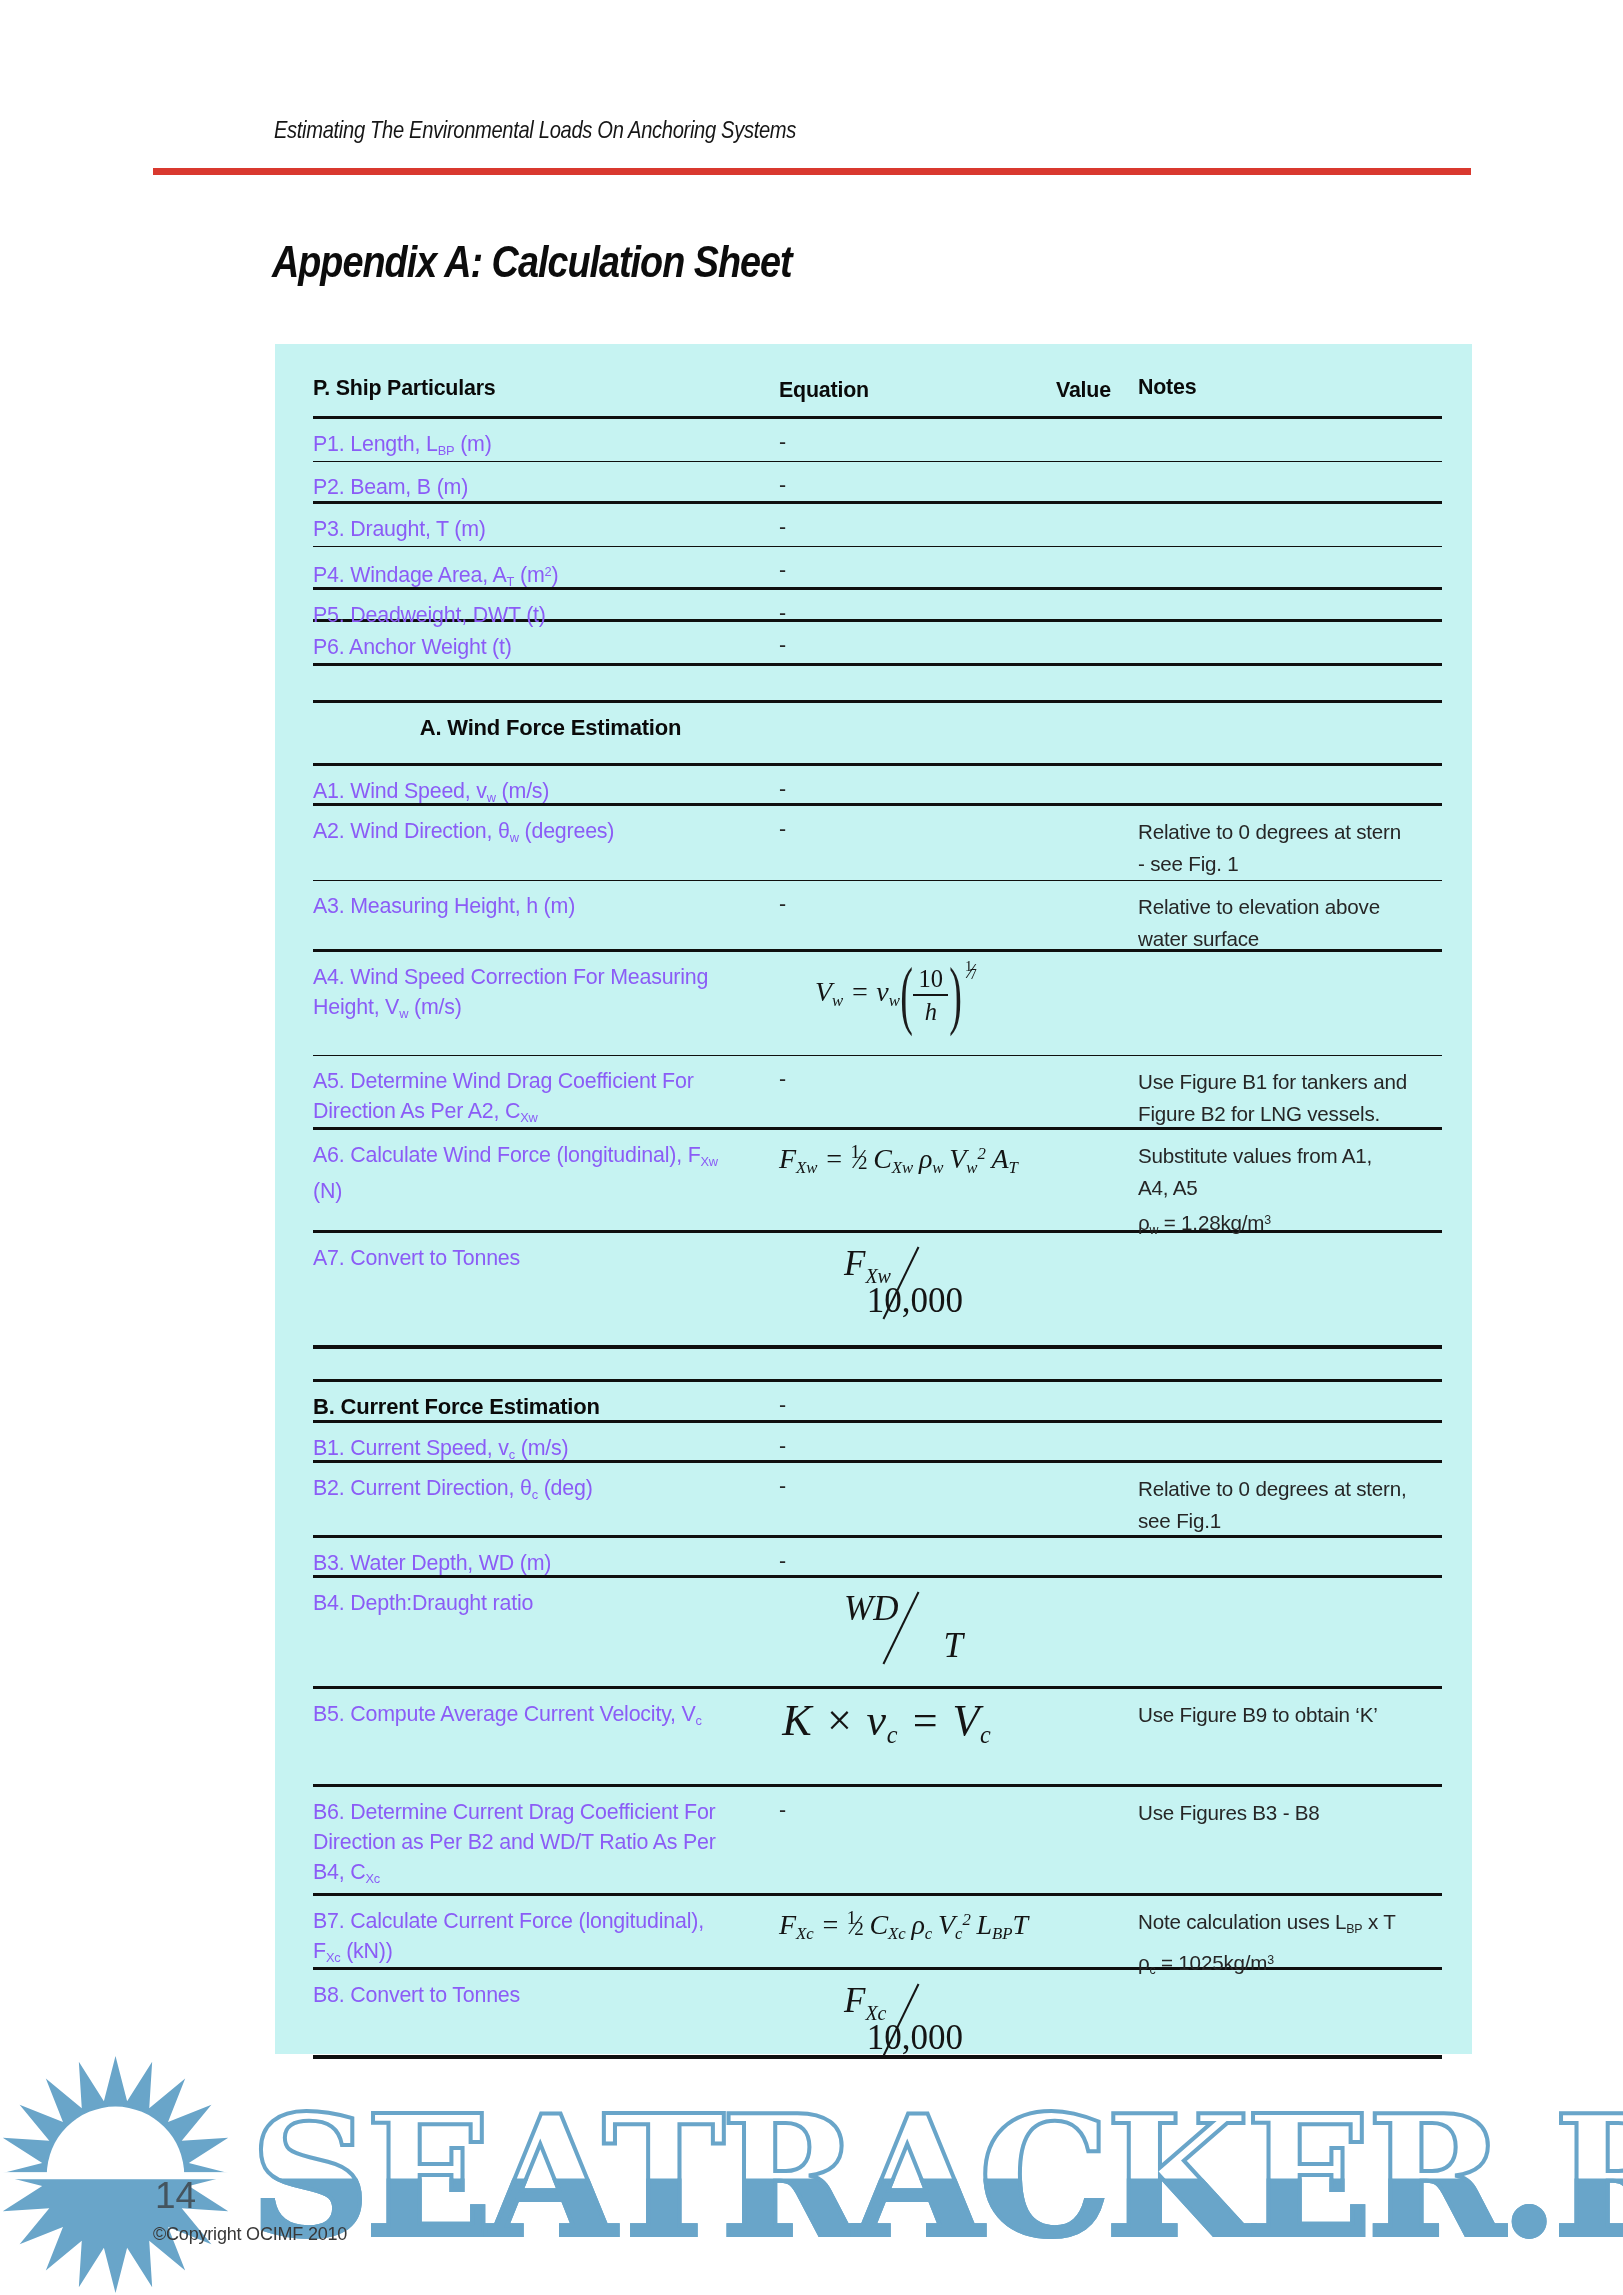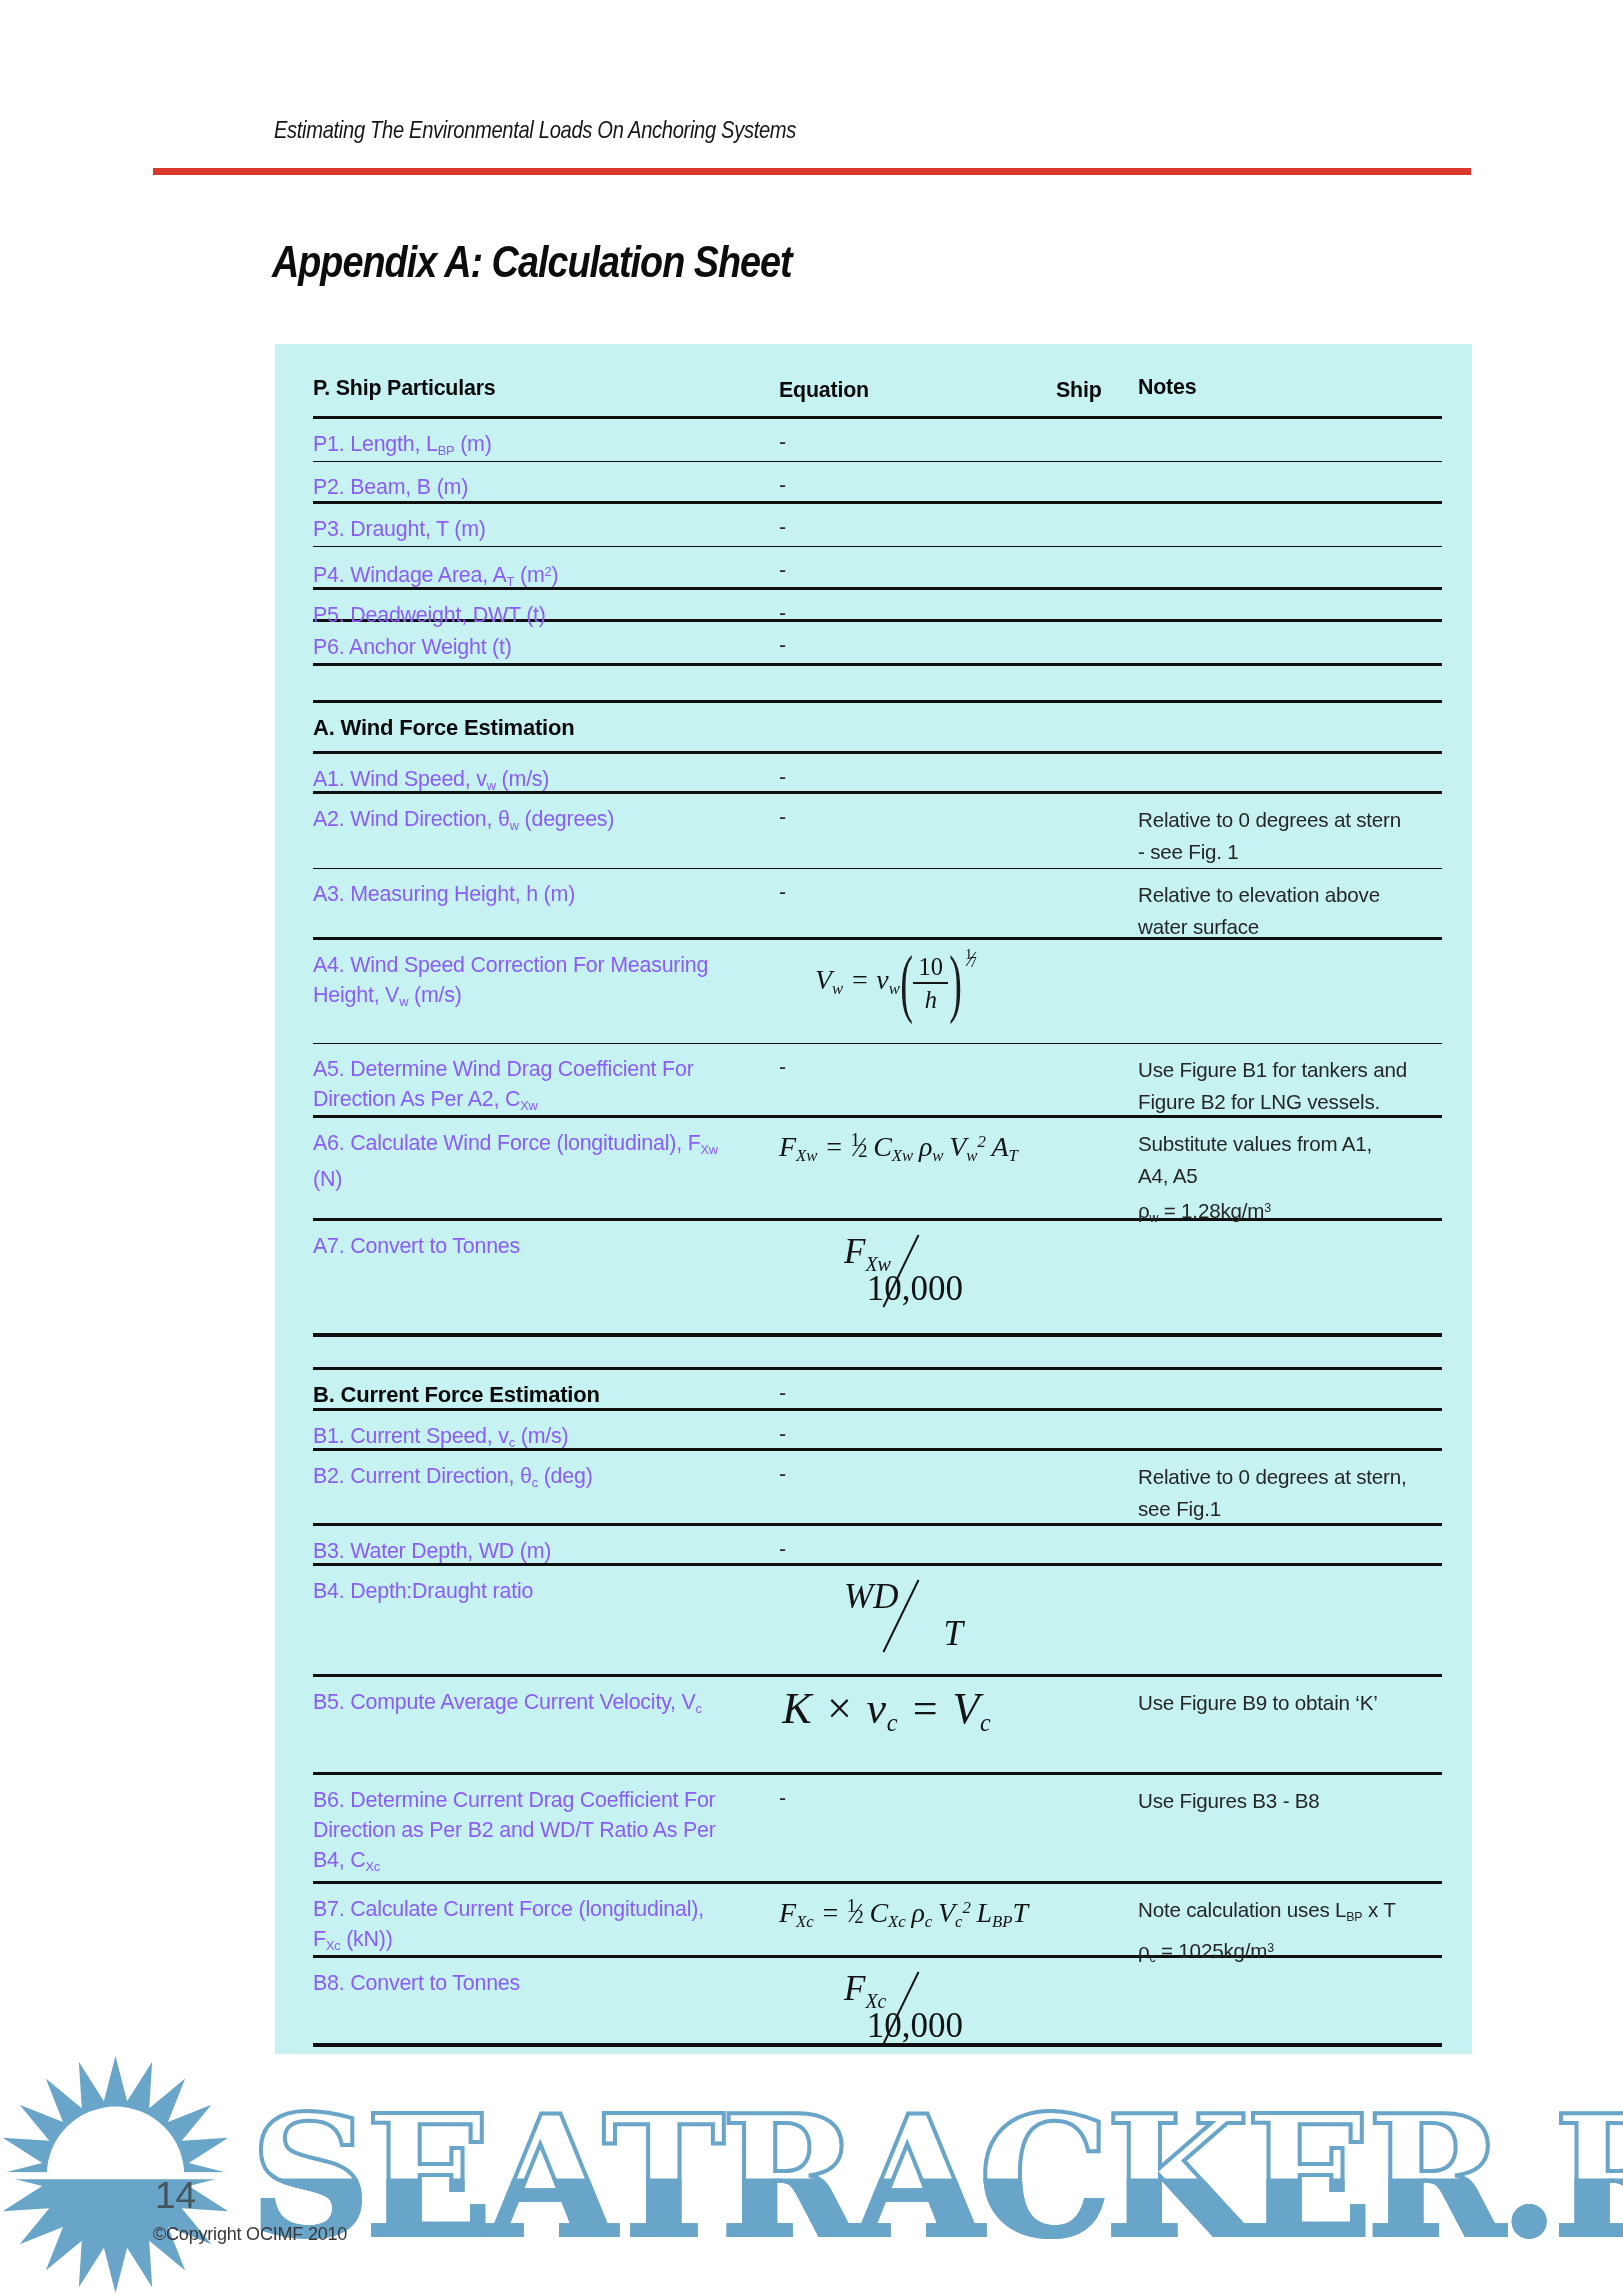--- a/index.html
+++ b/index.html
@@ -84,21 +84,21 @@
 
 <div class="running-header">Estimating The Environmental Loads On Anchoring Systems</div>
 <div class="red-rule"></div>
 <div class="page-title">Appendix A: Calculation Sheet</div>
 
 <div class="panel">
   <div class="tbl">
       <div class="trow trow-header" style="height: 75px; border-bottom: 3.2px solid rgb(15, 15, 15);">
         <div class="c c-label hd">P. Ship Particulars</div>
         <div class="c c-eq hd">Equation</div>
-        <div class="c c-val hd">Ship</div>
+        <div class="c c-val hd">Value</div>
         <div class="c c-notes hd">Notes</div>
       </div>
       <div class="trow trow-item" style="height: 43px; border-bottom: 1.6px solid rgb(15, 15, 15);">
         <div class="c c-label">P1. Length, L<sub>BP</sub> (m)</div>
         <div class="c c-eq">
           <span class="eq-dash">-</span>
         </div>
       </div>
       <div class="trow trow-item" style="height: 42px; border-bottom: 3.2px solid rgb(15, 15, 15);">
         <div class="c c-label">P2. Beam, B (m)</div>
@@ -124,21 +124,21 @@
           <span class="eq-dash">-</span>
         </div>
       </div>
       <div class="trow trow-item" style="height: 44px; border-bottom: 3.2px solid rgb(15, 15, 15);">
         <div class="c c-label">P6. Anchor Weight (t)</div>
         <div class="c c-eq">
           <span class="eq-dash">-</span>
         </div>
       </div>
       <div class="trow trow-gap" style="height: 34px;"></div>
-      <div class="trow trow-section" style="height: 54px; border-bottom: 3.2px solid rgb(15, 15, 15); border-top: 3.2px solid rgb(15, 15, 15);">
+      <div class="trow trow-section" style="height: 66px; border-bottom: 3.2px solid rgb(15, 15, 15); border-top: 3.2px solid rgb(15, 15, 15); text-align: center;">
         <div class="c c-label">A. Wind Force Estimation</div>
       </div>
       <div class="trow trow-item" style="height: 40px; border-bottom: 3.2px solid rgb(15, 15, 15);">
         <div class="c c-label">A1. Wind Speed, v<sub>w</sub> (m/s)</div>
         <div class="c c-eq">
           <span class="eq-dash">-</span>
         </div>
       </div>
       <div class="trow trow-item" style="height: 75px; border-bottom: 1.6px solid rgb(15, 15, 15);">
         <div class="c c-label">A2. Wind Direction, θ<sub>w</sub>  (degrees)</div>

